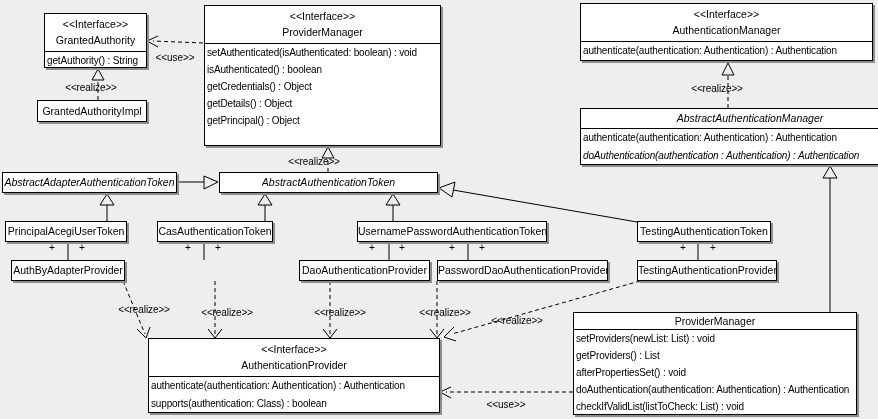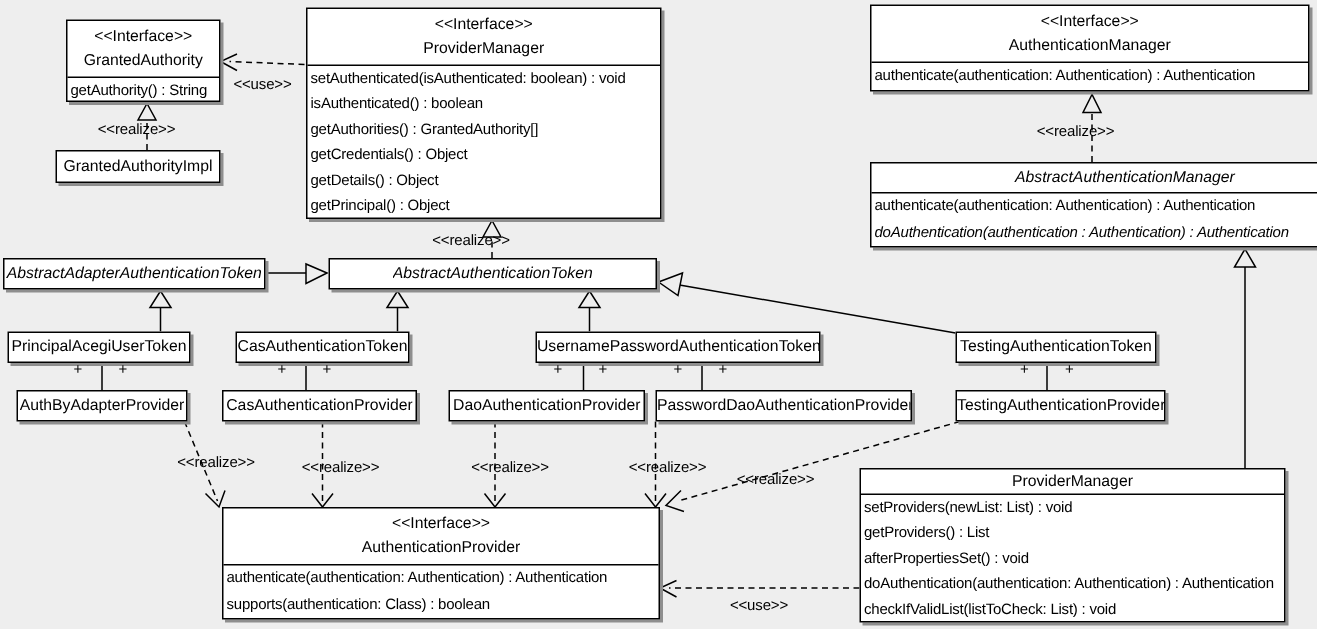--- a/index.html
+++ b/index.html
@@ -135,21 +135,20 @@
     <div class="m m18">getAuthority() : String</div>
   </div>
 
   <div class="box" id="b-auth">
     <div class="hdr">
       <div class="stereo">&lt;&lt;Interface&gt;&gt;</div>
       <div class="cname">ProviderManager</div>
     </div>
     <div class="m">setAuthenticated(isAuthenticated: boolean) : void</div>
     <div class="m">isAuthenticated() : boolean</div>
-    <div class="m">getAuthorities() : GrantedAuthority[]</div>
     <div class="m">getCredentials() : Object</div>
     <div class="m">getDetails() : Object</div>
     <div class="m">getPrincipal() : Object</div>
   </div>
 
   <div class="box" id="b-am">
     <div class="hdr">
       <div class="stereo">&lt;&lt;Interface&gt;&gt;</div>
       <div class="cname">AuthenticationManager</div>
     </div>
@@ -184,23 +183,20 @@
   </div>
   <div class="box one" id="b-upat">
     <div class="cname">UsernamePasswordAuthenticationToken</div>
   </div>
   <div class="box one" id="b-tat">
     <div class="cname">TestingAuthenticationToken</div>
   </div>
 
   <div class="box one" id="b-abap">
     <div class="cname">AuthByAdapterProvider</div>
-  </div>
-  <div class="box one" id="b-cap">
-    <div class="cname">CasAuthenticationProvider</div>
   </div>
   <div class="box one" id="b-dap">
     <div class="cname">DaoAuthenticationProvider</div>
   </div>
   <div class="box one" id="b-pdap">
     <div class="cname">PasswordDaoAuthenticationProvider</div>
   </div>
   <div class="box one" id="b-tap">
     <div class="cname">TestingAuthenticationProvider</div>
   </div>

